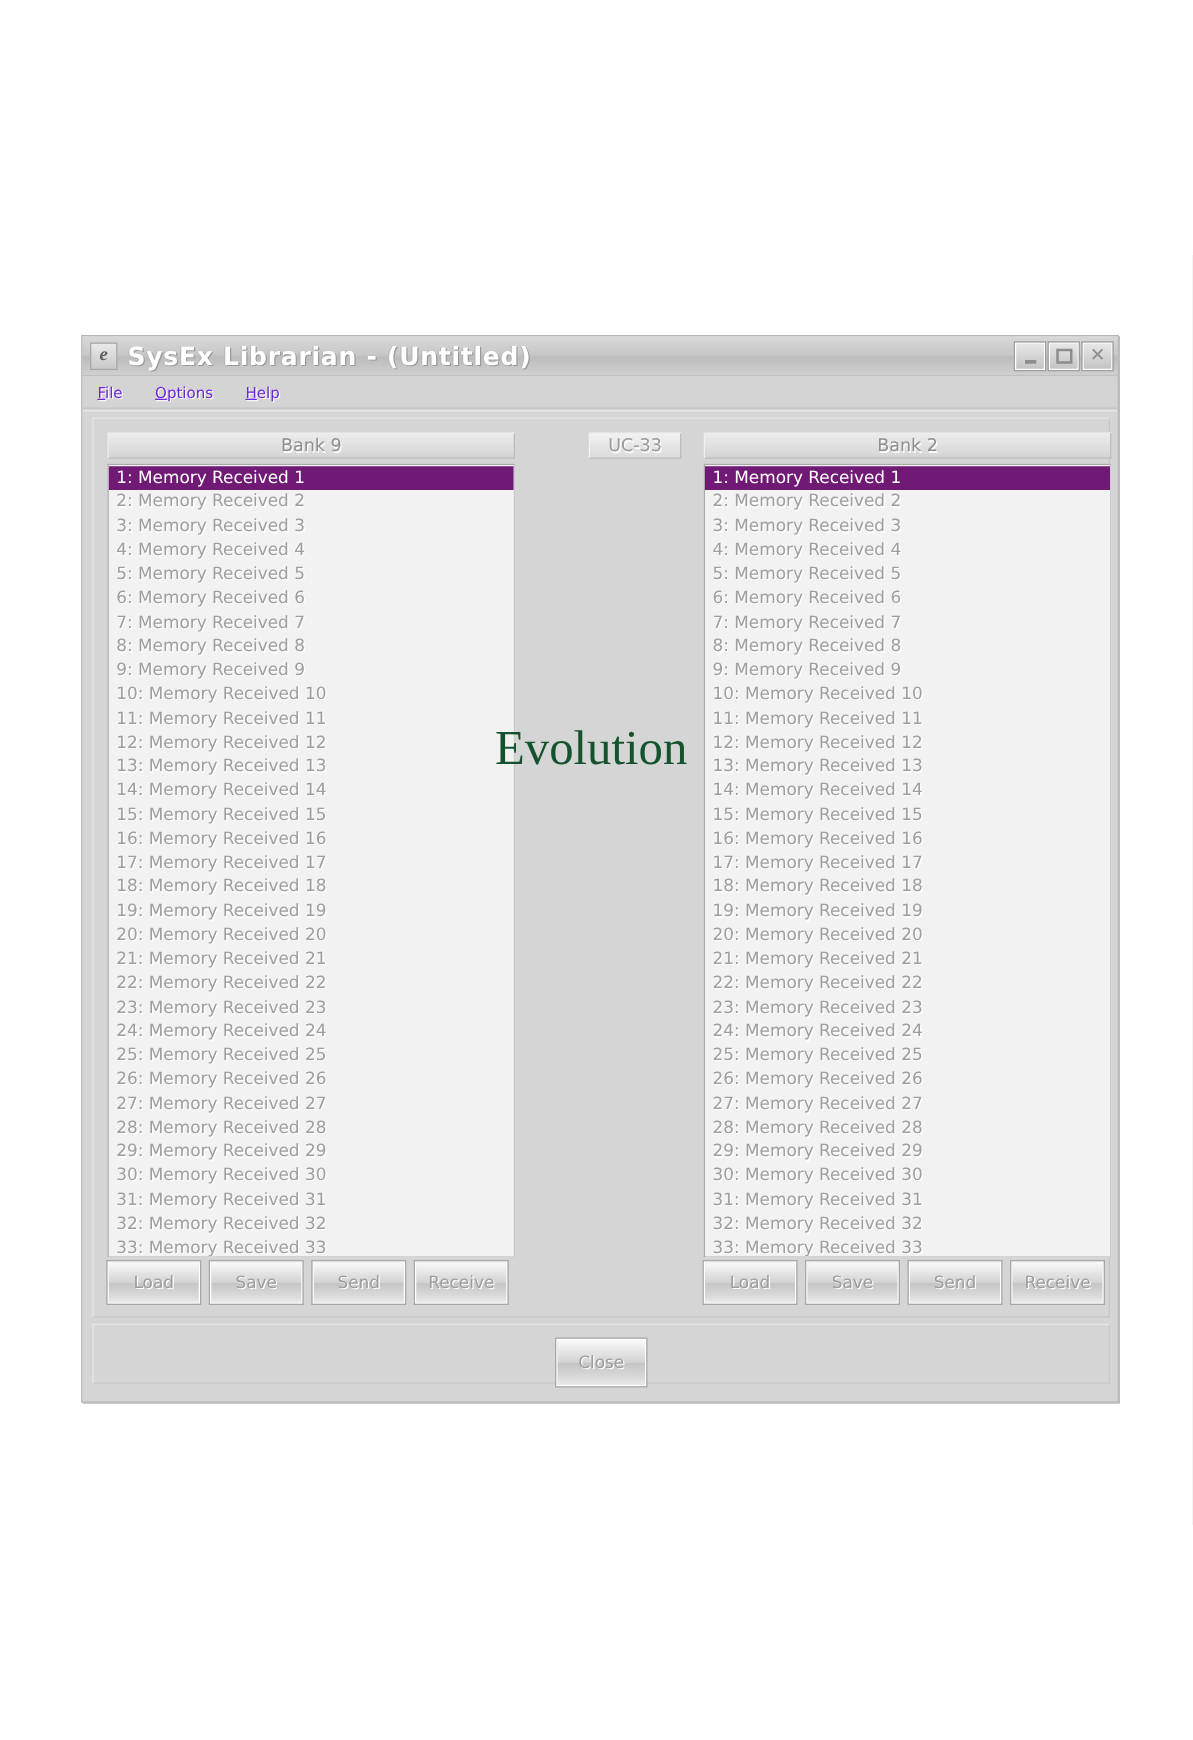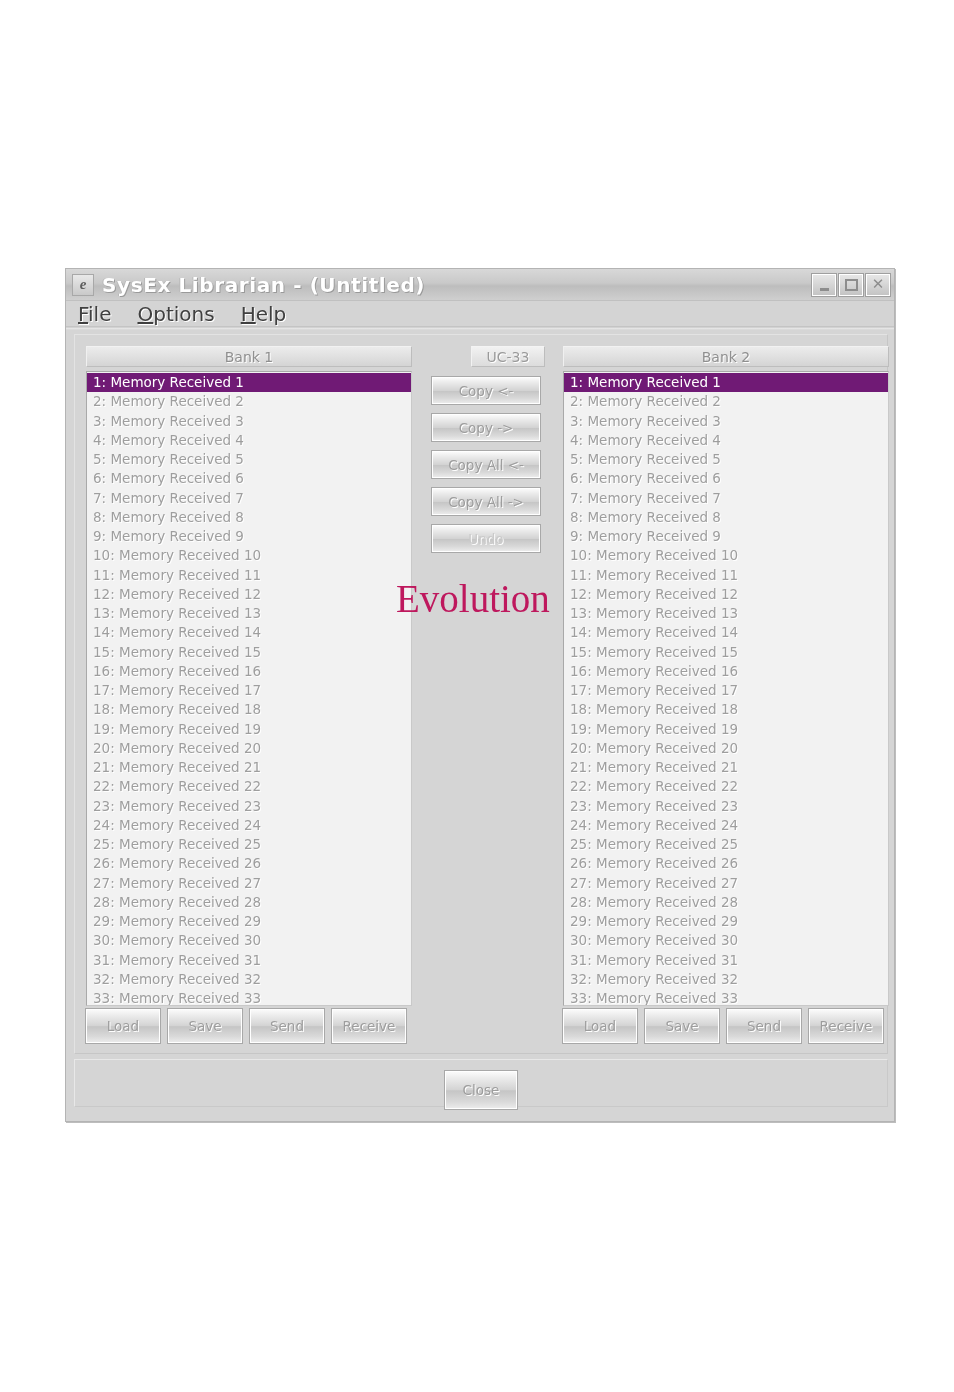--- a/index.html
+++ b/index.html
@@ -109,22 +109,22 @@
   #menu-bar {
     height: 26px;
     background: #d4d4d4;
     display: flex;
     align-items: center;
     padding-left: 12px;
     border-bottom: 1px solid #c4c4c4;
     box-sizing: border-box;
   }
   .menu-item {
-    font-size: 20px;
-    color: #404040;
+    font-size: 12px;
+    color: #6d28d9;
     margin-right: 26px;
     white-space: nowrap;
     text-shadow: 1px 1px 0 #ffffff;
     font-family: "DejaVu Sans", sans-serif;
   }
   .menu-item .mn { text-decoration: underline; }
 
   
   #client {
     position: absolute;
@@ -272,21 +272,21 @@
     height: 38px;
   }
 
   
   #watermark {
     position: absolute;
     left: 396px;
     top: 576px;
     font-family: "Liberation Serif", serif;
     font-size: 39px;
-    color: #be185d;
+    color: #14532d;
     letter-spacing: 0px;
     white-space: nowrap;
     z-index: 50;
     pointer-events: none;
   }
 </style>
 </head>
 <body>
 
 <div id="app-window">
@@ -305,21 +305,21 @@
     <div class="menu-item"><span class="mn">F</span><span>ile</span></div>
     <div class="menu-item"><span class="mn">O</span><span>ptions</span></div>
     <div class="menu-item"><span class="mn">H</span><span>elp</span></div>
   </div>
 
   <div id="client">
 
     <div id="main-panel">
 
       <div class="bank-col" id="bank-left">
-        <div class="bank-header">Bank 1</div>
+        <div class="bank-header">Bank 9</div>
         <div class="bank-list" id="list-left">
             <div class="bank-row selected">1: Memory Received 1</div>
             <div class="bank-row">2: Memory Received 2</div>
             <div class="bank-row">3: Memory Received 3</div>
             <div class="bank-row">4: Memory Received 4</div>
             <div class="bank-row">5: Memory Received 5</div>
             <div class="bank-row">6: Memory Received 6</div>
             <div class="bank-row">7: Memory Received 7</div>
             <div class="bank-row">8: Memory Received 8</div>
             <div class="bank-row">9: Memory Received 9</div>
@@ -384,27 +384,20 @@
             <div class="bank-row">29: Memory Received 29</div>
             <div class="bank-row">30: Memory Received 30</div>
             <div class="bank-row">31: Memory Received 31</div>
             <div class="bank-row">32: Memory Received 32</div>
             <div class="bank-row">33: Memory Received 33</div>
           </div>
       </div>
 
       <div id="center-col">
         <div id="device-label">UC-33</div>
-        <div id="center-buttons">
-            <div class="btn center-btn">Copy &lt;-</div>
-            <div class="btn center-btn">Copy -&gt;</div>
-            <div class="btn center-btn">Copy All &lt;-</div>
-            <div class="btn center-btn">Copy All -&gt;</div>
-            <div class="btn center-btn disabled">Undo</div>
-          </div>
       </div>
 
       <div class="lsr-row" id="lsr-left">
           <div class="btn lsr-btn">Load</div>
           <div class="btn lsr-btn">Save</div>
           <div class="btn lsr-btn">Send</div>
           <div class="btn lsr-btn">Receive</div>
         </div>
       <div class="lsr-row" id="lsr-right">
           <div class="btn lsr-btn">Load</div>

